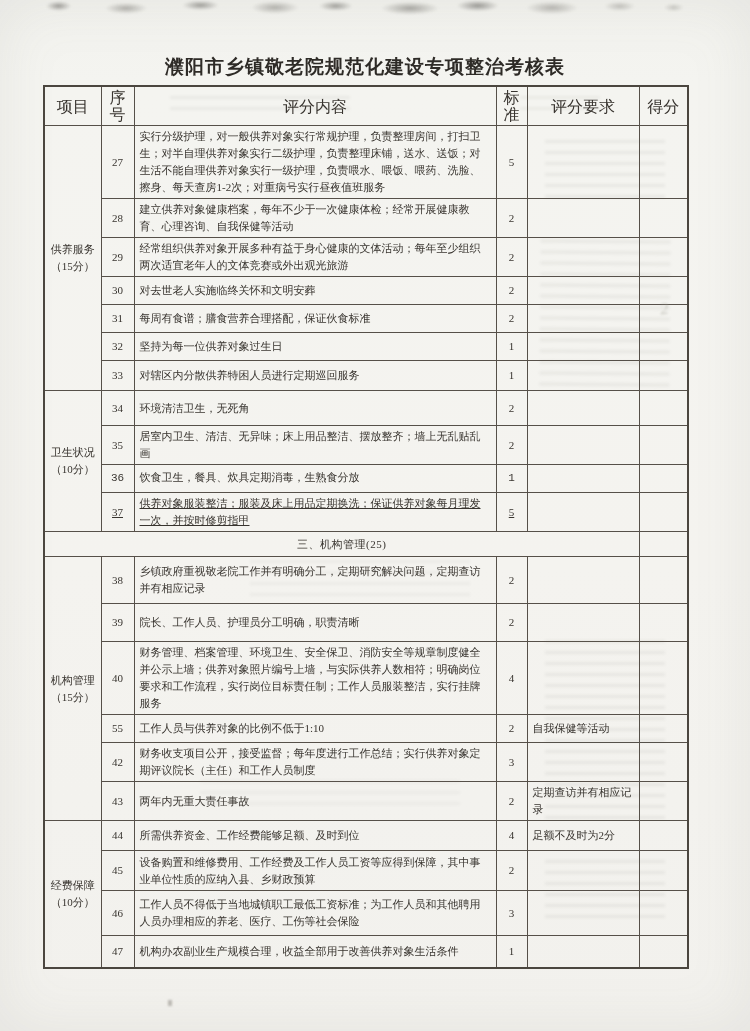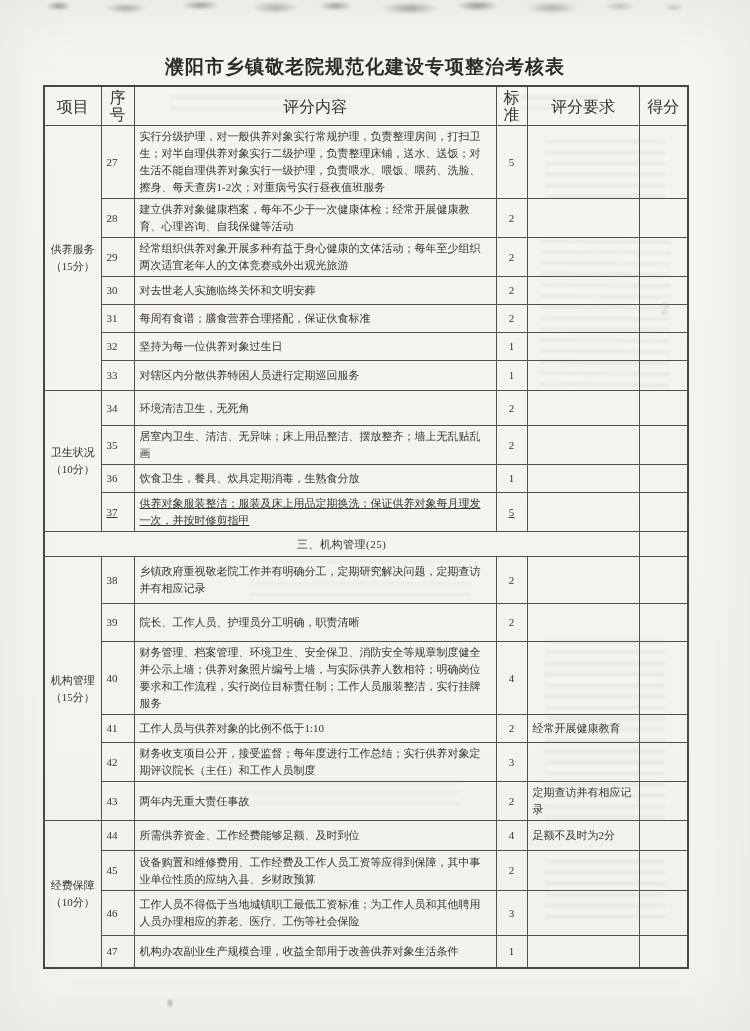--- a/index.html
+++ b/index.html
@@ -47,21 +47,21 @@
     vertical-align:middle;
     padding:2px 5px;
     font-size:11px;
     line-height:17px;
     font-weight:normal;
     overflow:hidden;
   }
   table.sheet{border:2px solid #4b463f;}
   table.sheet thead th{text-align:center;padding:2px 3px;font-size:16px;}
   td.c-item{ text-align:center;font-size:11.5px;line-height:18px;}
-  td.c-no{  text-align:left;}
+  td.c-no{  text-align:center;}
   td.c-content{text-align:left;}
   td.c-std{ text-align:center;}
   td.c-req{ text-align:left;}
   td.c-score{}
   td.c-section{
     text-align:center;font-weight:bold;font-size:12px;letter-spacing:.5px;
   }
   .note{
     position:absolute;top:931px;left:45px;width:660px;
     font-size:11.5px;letter-spacing:.3px;color:#3a362f;
@@ -177,21 +177,21 @@
           <td class="c-req"></td>
           <td class="c-score"></td>
         </tr>
         <tr style="height: 35px; margin-left: 24px;">
           <td class="c-no">35</td>
           <td class="c-content">居室内卫生、清洁、无异味；床上用品整洁、摆放整齐；墙上无乱贴乱画</td>
           <td class="c-std">2</td>
           <td class="c-req"></td>
           <td class="c-score"></td>
         </tr>
-        <tr style="height: 28px;">
+        <tr style="height: 28px; font-family: Liberation Mono, monospace;">
           <td class="c-no">36</td>
           <td class="c-content">饮食卫生，餐具、炊具定期消毒，生熟食分放</td>
           <td class="c-std">1</td>
           <td class="c-req"></td>
           <td class="c-score"></td>
         </tr>
         <tr style="height: 37px; text-decoration: underline;">
           <td class="c-no">37</td>
           <td class="c-content">供养对象服装整洁；服装及床上用品定期换洗；保证供养对象每月理发一次，并按时修剪指甲</td>
           <td class="c-std">5</td>
@@ -221,24 +221,24 @@
           <td class="c-score"></td>
         </tr>
         <tr style="height: 50px;">
           <td class="c-no">40</td>
           <td class="c-content">财务管理、档案管理、环境卫生、安全保卫、消防安全等规章制度健全并公示上墙；供养对象照片编号上墙，与实际供养人数相符；明确岗位要求和工作流程，实行岗位目标责任制；工作人员服装整洁，实行挂牌服务</td>
           <td class="c-std">4</td>
           <td class="c-req"></td>
           <td class="c-score"></td>
         </tr>
         <tr style="height: 28px;">
-          <td class="c-no">41</td>
+          <td class="c-no">55</td>
           <td class="c-content">工作人员与供养对象的比例不低于1:10</td>
           <td class="c-std">2</td>
-          <td class="c-req">经常开展健康教育</td>
+          <td class="c-req">自我保健等活动</td>
           <td class="c-score"></td>
         </tr>
         <tr style="height: 37px;">
           <td class="c-no">42</td>
           <td class="c-content">财务收支项目公开，接受监督；每年度进行工作总结；实行供养对象定期评议院长（主任）和工作人员制度</td>
           <td class="c-std">3</td>
           <td class="c-req"></td>
           <td class="c-score"></td>
         </tr>
         <tr style="height: 30px;">

